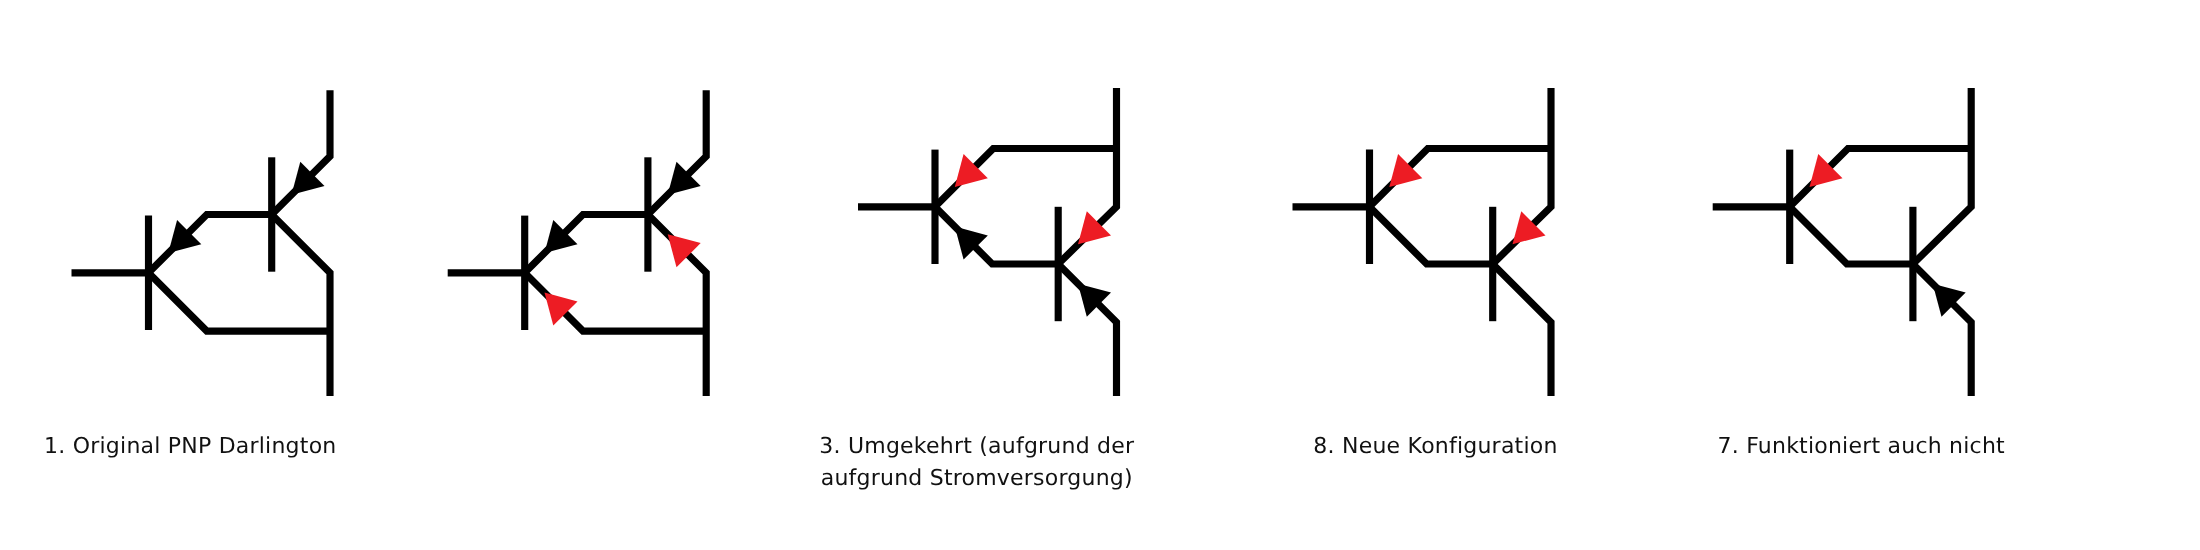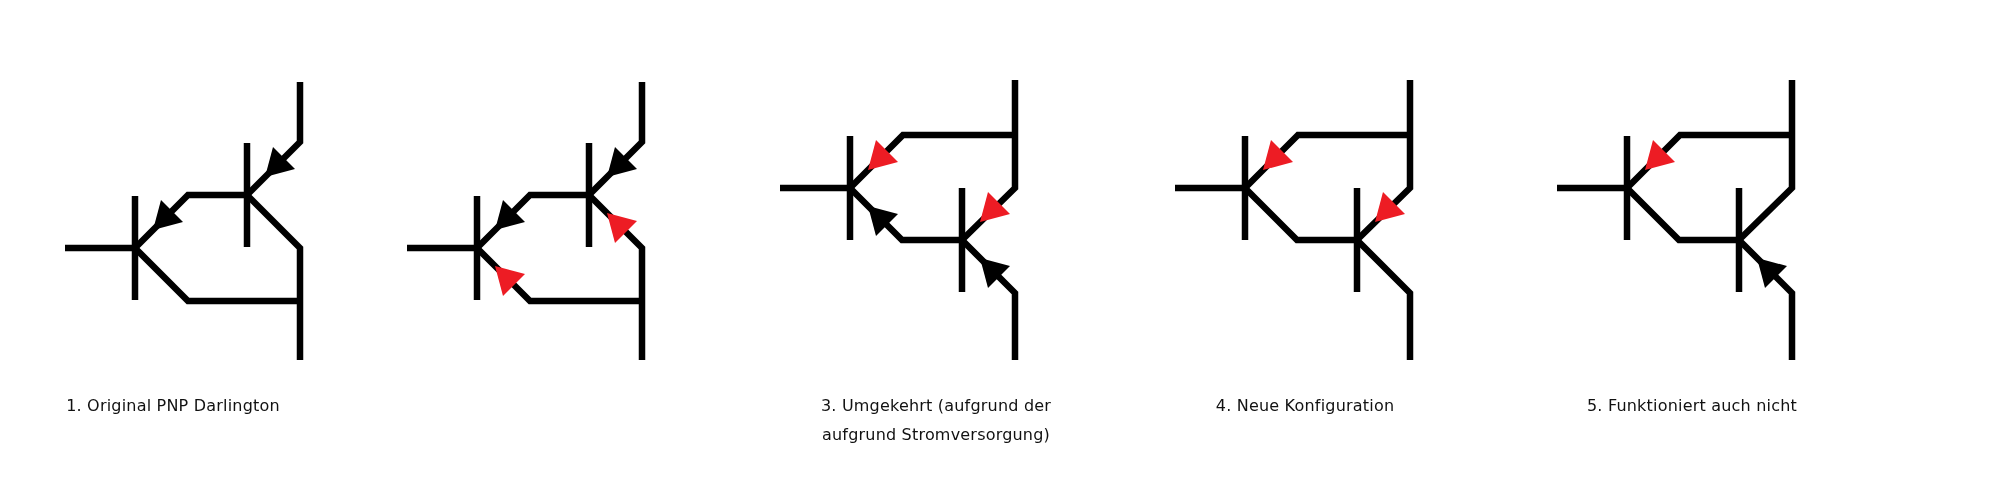--- a/index.html
+++ b/index.html
@@ -29,21 +29,21 @@
     stroke-linecap:butt;
     stroke-linejoin:miter;
   }
   .arrow-red{fill:var(--arrow-red);stroke:none;}
   .arrow-black{fill:var(--arrow-black);stroke:none;}
   .label{
     position:absolute;
     top:391px;
     transform:translateX(-50%);
     text-align:center;
-    font-size:16px;
+    font-size:20px;
     line-height:29px;
     color:var(--text);
     white-space:nowrap;
     letter-spacing:0.2px;
   }
 </style>
 </head>
 <body>
 
 <div class="canvas">
@@ -111,24 +111,24 @@
       <path class="wire" d="M 1739 188 V 292"></path>
       <path class="wire" d="M 1739 240 L 1792 293 V 360"></path>
       <polygon class="arrow-red" points="1645,170 1675,162 1653,140"></polygon>
       <polygon class="arrow-black" points="1757,258 1787,266 1765,288"></polygon>
     </g>
   </svg>
 
   <div class="label" style="left:173px">
     <div>1. Original PNP Darlington</div>
   </div>
-  <div class="label" style="left:936px">
+  <div class="label" style="left:888px">
     <div>3. Umgekehrt (aufgrund der</div>
     <div>aufgrund Stromversorgung)</div>
   </div>
   <div class="label" style="left:1305px">
-    <div>4. Neue Konfiguration</div>
+    <div>8. Neue Konfiguration</div>
   </div>
   <div class="label" style="left:1692px">
-    <div>5. Funktioniert auch nicht</div>
+    <div>7. Funktioniert auch nicht</div>
   </div>
 
 </div>
 
 </body></html>

